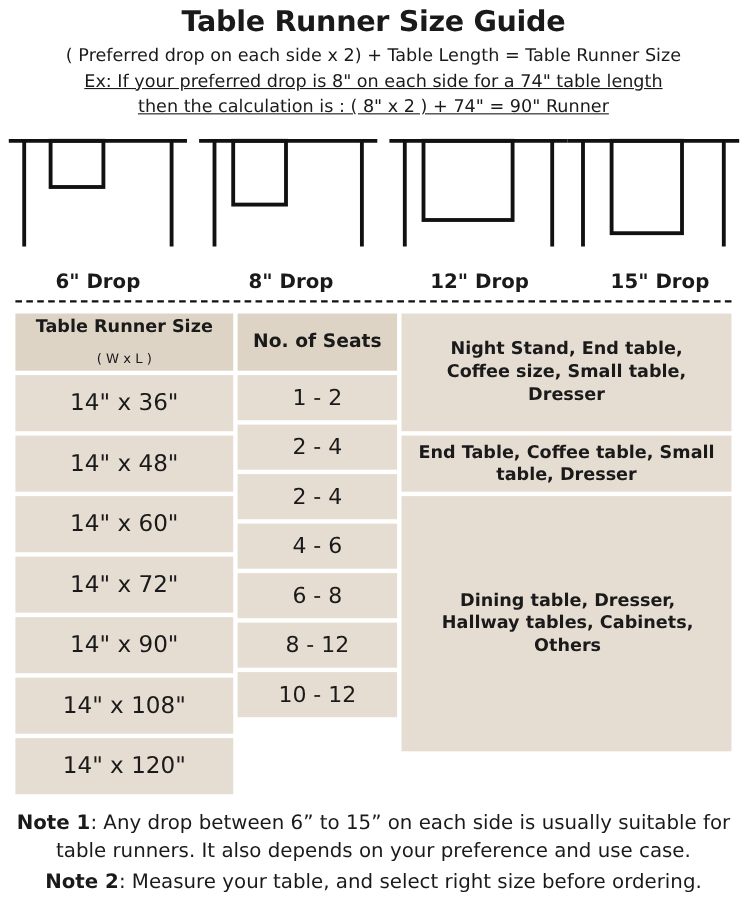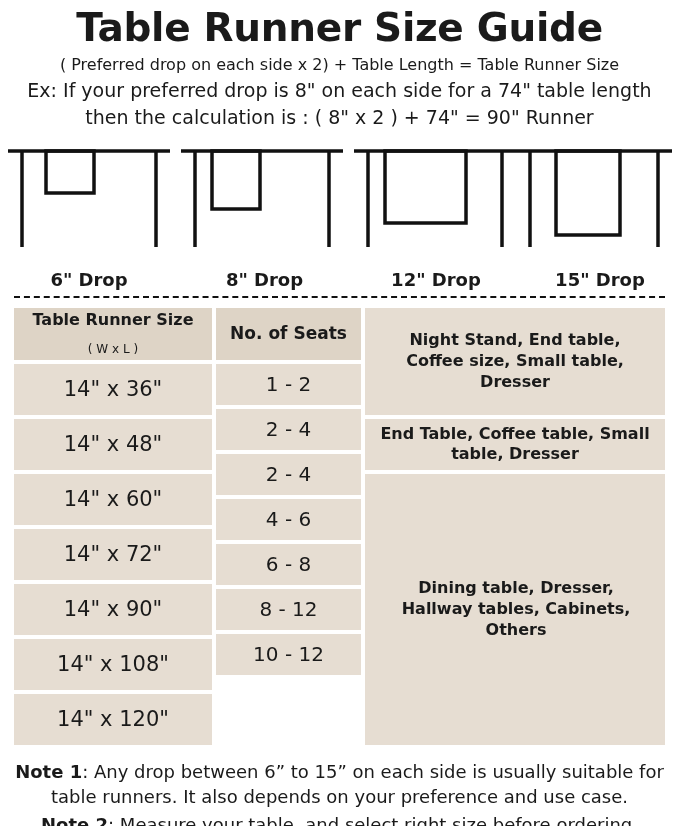--- a/index.html
+++ b/index.html
@@ -17,37 +17,38 @@
   .page {
     width: 679px;
     height: 826px;
     position: relative;
     box-sizing: border-box;
   }
 
   
   .title {
     text-align: center;
-    font-size: 39px;
+    font-size: 26px;
     font-weight: bold;
     letter-spacing: -0.3px;
     margin: 6px 0 4px 0;
     line-height: 1.15;
   }
   .formula {
     text-align: center;
     font-size: 16px;
     margin: 2px 0 2px 0;
     line-height: 1.3;
   }
   .example {
     text-align: center;
-    font-size: 19px;
+    font-size: 16px;
     line-height: 1.35;
     margin: 2px 10px 0 10px;
+    text-decoration: underline;
   }
 
   
   .diagram {
     margin-top: 8px;
     height: 130px;
     position: relative;
   }
   .diagram svg { display: block; }
 
@@ -109,21 +110,21 @@
     font-size: 20px;
   }
   .type-cell {
     font-weight: bold;
     font-size: 16px;
     line-height: 1.3;
     padding: 6px 14px;
   }
   .type-1 { height: 107px; }
   .type-2 { height: 51px; }
-  .type-3 { height: 271px; padding-left: 16px; }
+  .type-3 { height: 232px; padding-left: 16px; }
 
   
   .notes {
     margin: 10px 10px 0 10px;
     font-size: 18px;
     line-height: 1.4;
     text-align: center;
   }
   .notes p { margin: 0 0 3px 0; }
   .notes b { font-weight: bold; }

